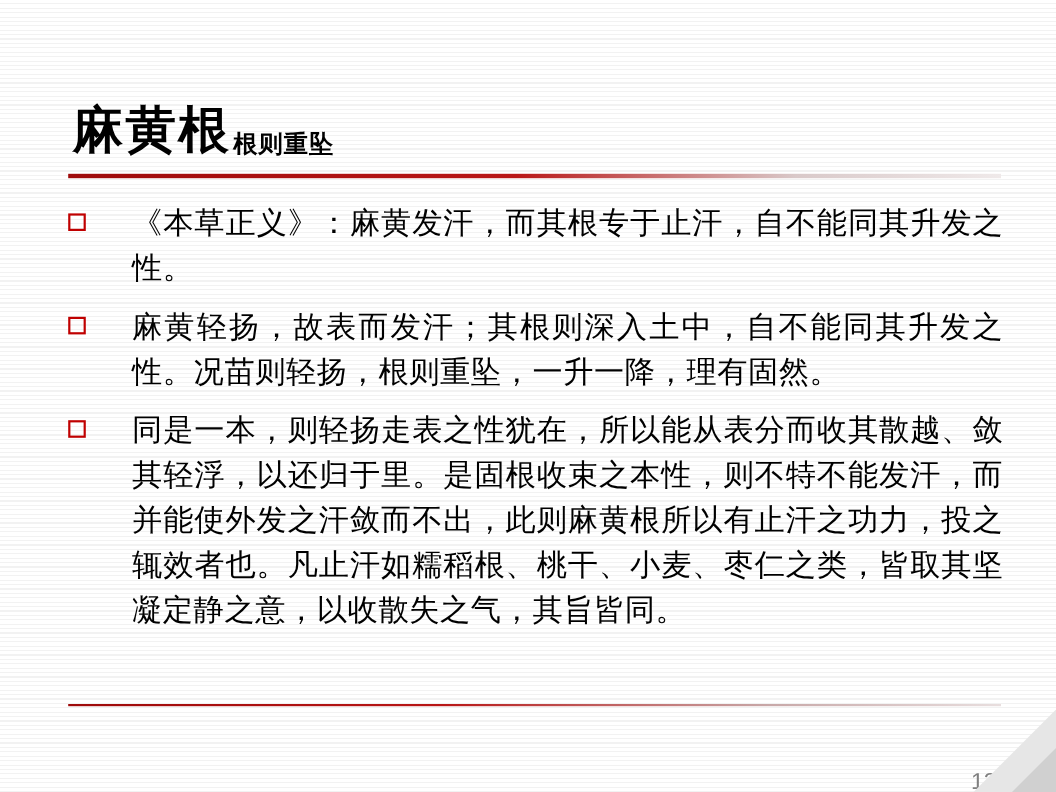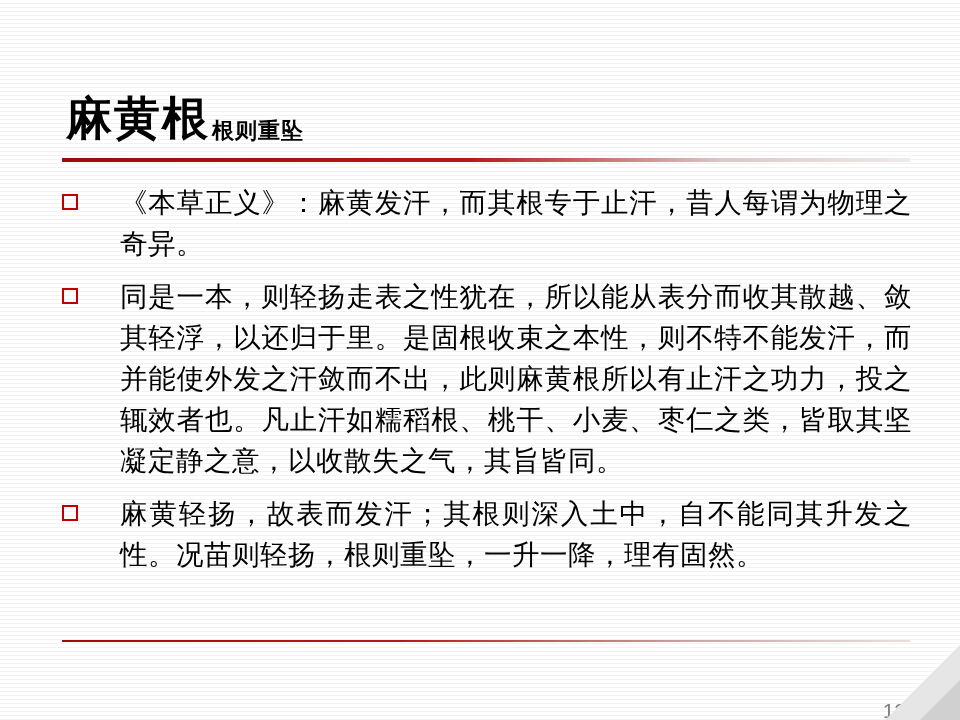--- a/index.html
+++ b/index.html
@@ -153,31 +153,31 @@
     <span class="title-main">麻黄根</span>
     <span class="title-sub">根则重坠</span>
   </div>
 
   <div class="title-rule"></div>
 
   <div class="content">
 
     <div class="bullet-row">
       <span class="bullet-marker"></span>
-      <div class="bullet-text">《本草正义》：麻黄发汗，而其根专于止汗，昔人每谓为物理之奇异。</div>
+      <div class="bullet-text">《本草正义》：麻黄发汗，而其根专于止汗，自不能同其升发之性。</div>
+    </div>
+
+    <div class="bullet-row">
+      <span class="bullet-marker"></span>
+      <div class="bullet-text">麻黄轻扬，故表而发汗；其根则深入土中，自不能同其升发之性。况苗则轻扬，根则重坠，一升一降，理有固然。</div>
     </div>
 
     <div class="bullet-row">
       <span class="bullet-marker"></span>
       <div class="bullet-text">同是一本，则轻扬走表之性犹在，所以能从表分而收其散越、敛其轻浮，以还归于里。是固根收束之本性，则不特不能发汗，而并能使外发之汗敛而不出，此则麻黄根所以有止汗之功力，投之辄效者也。凡止汗如糯稻根、桃干、小麦、枣仁之类，皆取其坚凝定静之意，以收散失之气，其旨皆同。</div>
-    </div>
-
-    <div class="bullet-row">
-      <span class="bullet-marker"></span>
-      <div class="bullet-text">麻黄轻扬，故表而发汗；其根则深入土中，自不能同其升发之性。况苗则轻扬，根则重坠，一升一降，理有固然。</div>
     </div>
 
   </div>
 
   <div class="bottom-rule"></div>
   <div class="page-number">12</div>
 
   <div class="corner-fold">
     <div class="tri1"></div>
     <div class="tri2"></div>

